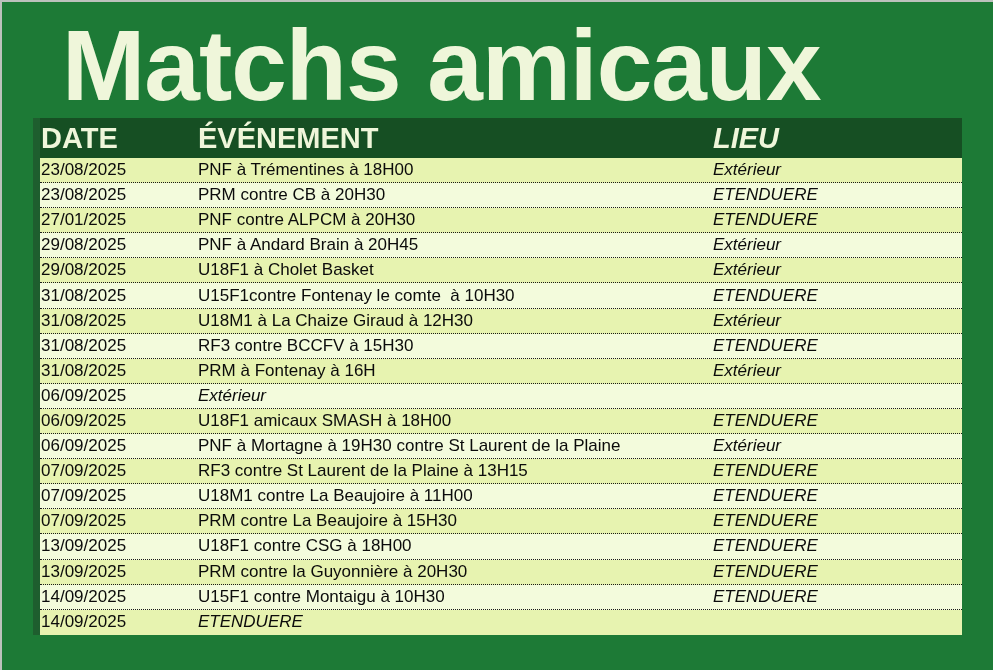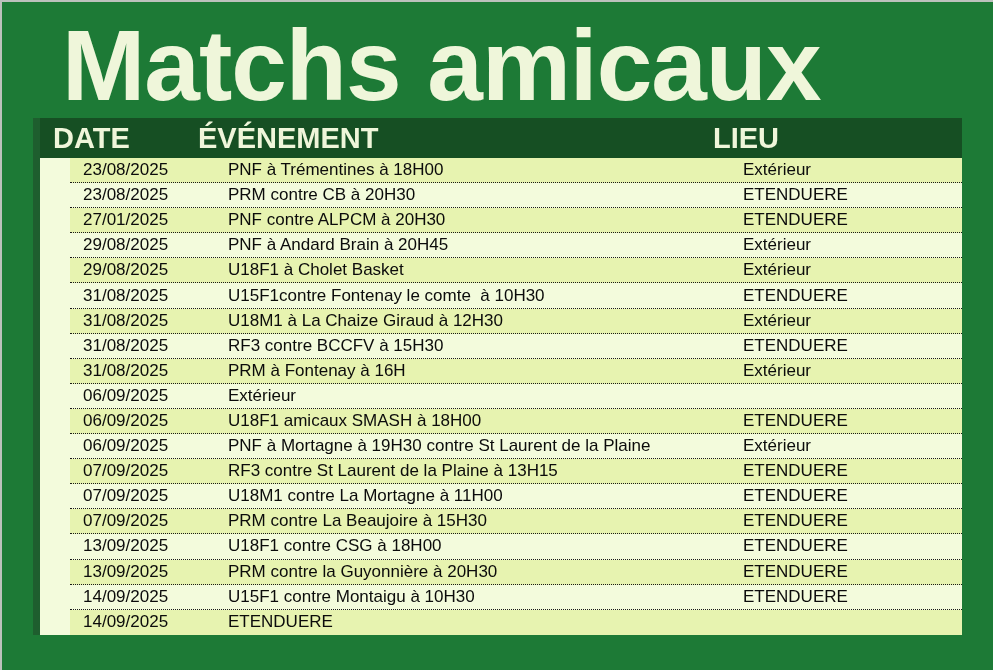--- a/index.html
+++ b/index.html
@@ -53,28 +53,27 @@
     font-weight:bold;
     font-size:29px;
   }
   .tr{
     display:flex;
     align-items:center;
     height:25.1px;
     font-size:17px;
     color:var(--ink);
     border-bottom:1px dotted #1a1a1a;
-    margin-left:30px;
   }
   .tr:last-child{border-bottom:none;}
   .tr.alt{background:var(--row-alt);}
   .tr.light{background:var(--row-light);}
-  .col-date{width:158px;padding-left:13px;flex:0 0 auto;white-space:pre;}
+  .col-date{width:158px;padding-left:1px;flex:0 0 auto;white-space:pre;}
   .col-event{width:515px;flex:0 0 auto;white-space:pre;}
-  .col-lieu{flex:1 1 auto;white-space:pre;}
+  .col-lieu{flex:1 1 auto;white-space:pre;font-style:italic;}
 </style>
 </head>
 <body>
 
 <div class="page">
   <h1 class="title">Matchs amicaux</h1>
 
   <div class="table">
     <div class="thead">
       <div class="col-date">DATE</div>
@@ -141,21 +140,21 @@
           <div class="col-event">PNF à Mortagne à 19H30 contre St Laurent de la Plaine</div>
           <div class="col-lieu">Extérieur</div>
         </div>
         <div class="tr alt">
           <div class="col-date">07/09/2025</div>
           <div class="col-event">RF3 contre St Laurent de la Plaine à 13H15</div>
           <div class="col-lieu">ETENDUERE</div>
         </div>
         <div class="tr light">
           <div class="col-date">07/09/2025</div>
-          <div class="col-event">U18M1 contre La Mortagne à 11H00</div>
+          <div class="col-event">U18M1 contre La Beaujoire à 11H00</div>
           <div class="col-lieu">ETENDUERE</div>
         </div>
         <div class="tr alt">
           <div class="col-date">07/09/2025</div>
           <div class="col-event">PRM contre La Beaujoire à 15H30</div>
           <div class="col-lieu">ETENDUERE</div>
         </div>
         <div class="tr light">
           <div class="col-date">13/09/2025</div>
           <div class="col-event">U18F1 contre CSG à 18H00</div>

